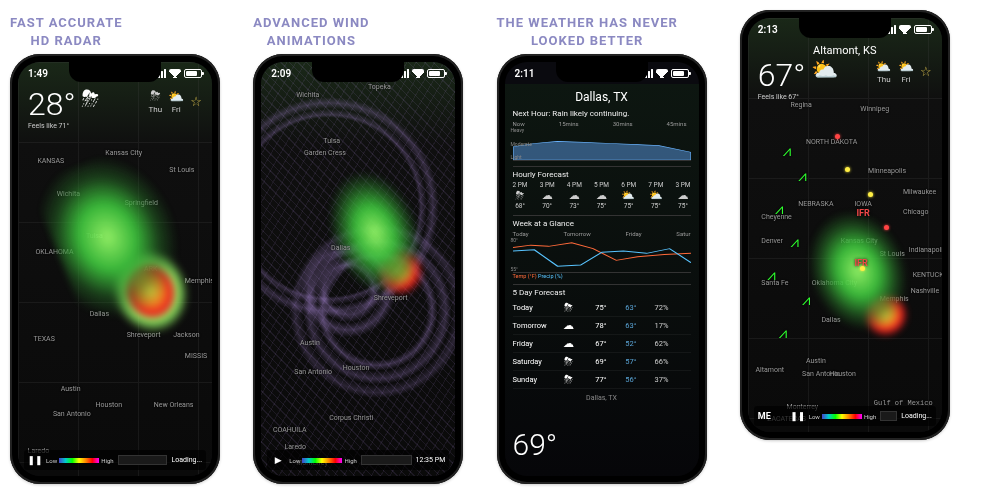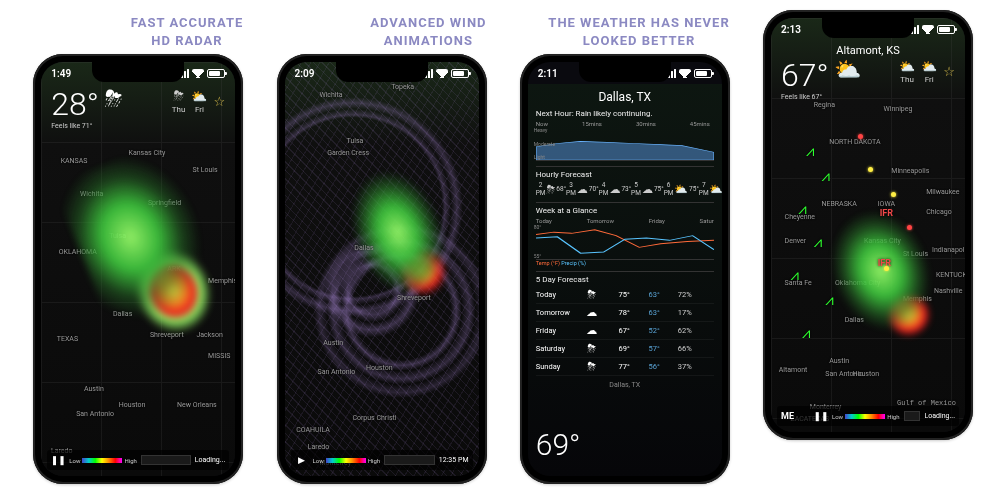--- a/index.html
+++ b/index.html
@@ -1,18 +1,18 @@
 <!DOCTYPE html>
 <html><head>
 <meta charset="utf-8">
 <style>
 *{margin:0;padding:0;box-sizing:border-box}
 body{font-family:-apple-system,"Segoe UI",Roboto,sans-serif;background:#fff;width:983px;height:501px;overflow:hidden}
 .gallery{display:flex;gap:10px;padding:10px 10px;height:100%}
-.slot{flex:1;display:flex;flex-direction:column;align-items:flex-end;position:relative}
+.slot{flex:1;display:flex;flex-direction:column;align-items:flex-start;position:relative}
 .caption{color:#8B89C2;font-weight:700;font-size:13px;letter-spacing:1px;text-align:center;line-height:1.35;height:44px;display:flex;align-items:center;justify-content:center;white-space:pre-line}
 .phone{width:210px;height:430px;background:#000;border-radius:30px;padding:8px;box-shadow:0 1px 3px rgba(0,0,0,.2),inset 0 0 0 2px #222}
 .screen{width:100%;height:100%;border-radius:22px;overflow:hidden;position:relative;background:#0a0a0f}
 .notch{position:absolute;top:0;left:50%;transform:translateX(-50%);width:92px;height:20px;background:#000;border-radius:0 0 12px 12px;z-index:10}
 .sbar{position:absolute;top:2px;left:0;right:0;height:18px;display:flex;justify-content:space-between;align-items:center;padding:0 10px;color:#fff;font-size:10px;font-weight:600;z-index:9}
 .sbar .r{display:flex;gap:3px;align-items:center}
 .sigbars{display:inline-flex;align-items:flex-end;gap:1px}
 .sigbars span{width:2px;background:#fff;border-radius:.5px}
 .sigbars span:nth-child(1){height:3px}.sigbars span:nth-child(2){height:5px}.sigbars span:nth-child(3){height:7px}.sigbars span:nth-child(4){height:9px}
 .wifi{width:12px;height:9px;background:radial-gradient(circle at 50% 100%,#fff 2px,transparent 2px),conic-gradient(from -45deg at 50% 100%,#fff 0 90deg,transparent 0);border-radius:2px}
@@ -43,21 +43,21 @@
 .scale-grad{height:5px;width:40px;background:linear-gradient(90deg,#44c,#0cc,#0f0,#ff0,#f80,#f00,#f0f)}
 .detail-panel{position:absolute;top:22px;left:0;right:0;bottom:0;padding:4px 8px;color:#fff;font-size:8px;background:linear-gradient(180deg,rgba(20,50,20,.3),rgba(0,0,0,.4));overflow:hidden}
 .dp-city{text-align:center;font-size:12px;margin:2px 0 5px}
 .dp-sec{margin-bottom:5px}
 .dp-h{font-size:8px;color:#eee;margin-bottom:2px}
 .ticks{display:flex;justify-content:space-between;font-size:6px;color:#999;padding-right:4px}
 .chart-area{height:34px;border-bottom:1px solid #333;position:relative;margin-bottom:2px}
 .chart-area svg{width:100%;height:100%}
 .ylabs{position:absolute;left:-2px;top:0;bottom:0;display:flex;flex-direction:column;justify-content:space-between;font-size:5px;color:#888}
 .hourly-row{display:flex;justify-content:space-between;font-size:6.5px;color:#ccc;text-align:center}
-.hourly-row .hr{display:flex;gap:1px;align-items:center}
+.hourly-row .hr{display:flex;flex-direction:column;gap:1px;align-items:center}
 .hourly-row .hr .hi{font-size:11px;line-height:1}
 .glance-chart{height:36px;position:relative;border-bottom:1px solid #333}
 .glance-chart svg{width:100%;height:100%}
 .glance-row{display:flex;justify-content:space-between;font-size:6px;color:#999}
 .glance-leg{font-size:5.5px}.glance-leg .t{color:#ff6a3a}.glance-leg .p{color:#59c4ff}
 .five-day .fr{display:flex;align-items:center;gap:6px;font-size:7.5px;padding:2px 0;border-bottom:1px solid rgba(255,255,255,.05)}
 .five-day .fr .dn{width:42px}
 .five-day .fr .fi{width:16px;font-size:11px;text-align:center}
 .five-day .fr .hi{width:24px;text-align:right;color:#fff}
 .five-day .fr .lo{width:24px;text-align:right;color:#5aa4d6}

